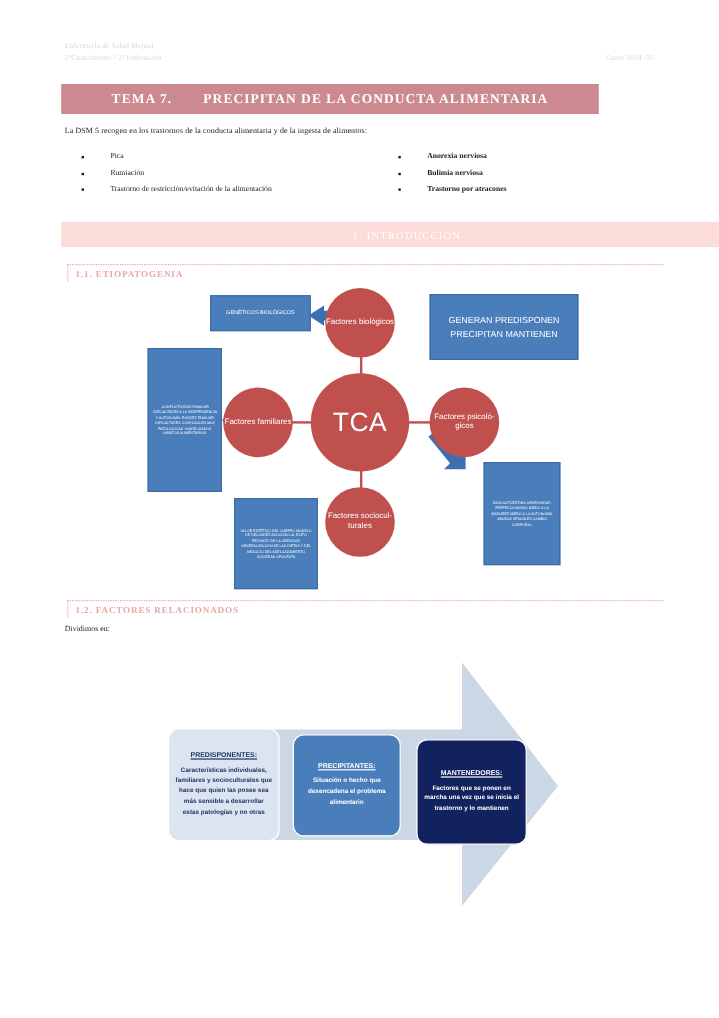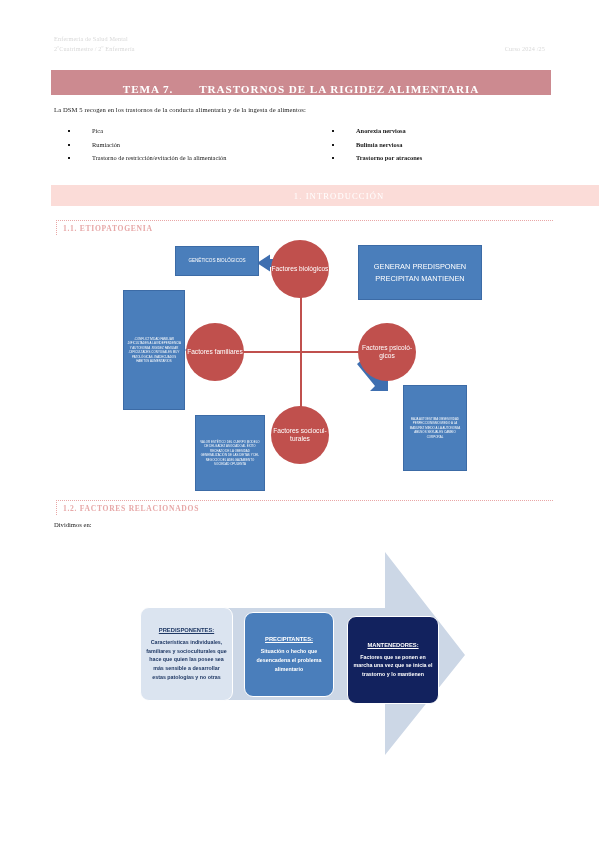--- a/index.html
+++ b/index.html
@@ -28,29 +28,29 @@
     line-height: 9.5px;
   }
   .runhead .left { position: absolute; left: 0; top: 0; }
   .runhead .right { position: absolute; right: 0; top: 9.5px; }
 
   
   .title-banner {
     position: absolute;
     top: 70px;
     left: 51px;
-    width: 500px;
+    width: 448px;
     height: 25px;
     background: #cc8a90;
     color: #ffffff;
     font-size: 11.2px;
     font-weight: bold;
     letter-spacing: .9px;
     display: flex;
-    align-items: flex-end;
+    align-items: center;
     justify-content: center;
     box-sizing: border-box;
   }
   .title-banner .tnum { margin-right: 26px; }
 
   
   .intro-para {
     position: absolute;
     top: 106px;
     left: 54px;
@@ -199,21 +199,21 @@
 <div class="runhead">
   <div class="left">
     <div>Enfermería de Salud Mental</div>
     <div>2ºCuatrimestre / 2º Enfermería</div>
   </div>
   <div class="right">Curso 2024 /25</div>
 </div>
 
 <div class="title-banner">
   <span class="tnum">TEMA 7.</span>
-  <span>TRASTORNOS DE LA RIGIDEZ ALIMENTARIA</span>
+  <span>PRECIPITAN DE LA CONDUCTA ALIMENTARIA</span>
 </div>
 
 <div class="intro-para">La DSM 5 recogen en los trastornos de la conducta alimentaria y de la ingesta de alimentos:</div>
 
 <div class="bullets col-left">
   <div class="bl">Pica</div>
   <div class="bl">Rumiación</div>
   <div class="bl">Trastorno de restricción/evitación de la alimentación</div>
 </div>
 <div class="bullets col-right">
@@ -250,20 +250,23 @@
   </svg>
 
   <div class="circle sat" style="left:153px; top:0px;">
     <span>Factores biológicos</span>
   </div>
 
   <div class="circle sat" style="left:68px; top:83px;">
     <span>Factores familiares</span>
   </div>
 
+  <div class="circle core" style="left:141px; top:71px;">
+    <span>TCA</span>
+  </div>
 
   <div class="circle sat" style="left:240px; top:83px;">
     <span>Factores psicoló-gicos</span>
   </div>
 
   <div class="circle sat" style="left:153px; top:166px;">
     <span>Factores sociocul-turales</span>
   </div>
 
   <div class="bbox small" style="left:57px; top:6px; width:84px; height:30px;">

